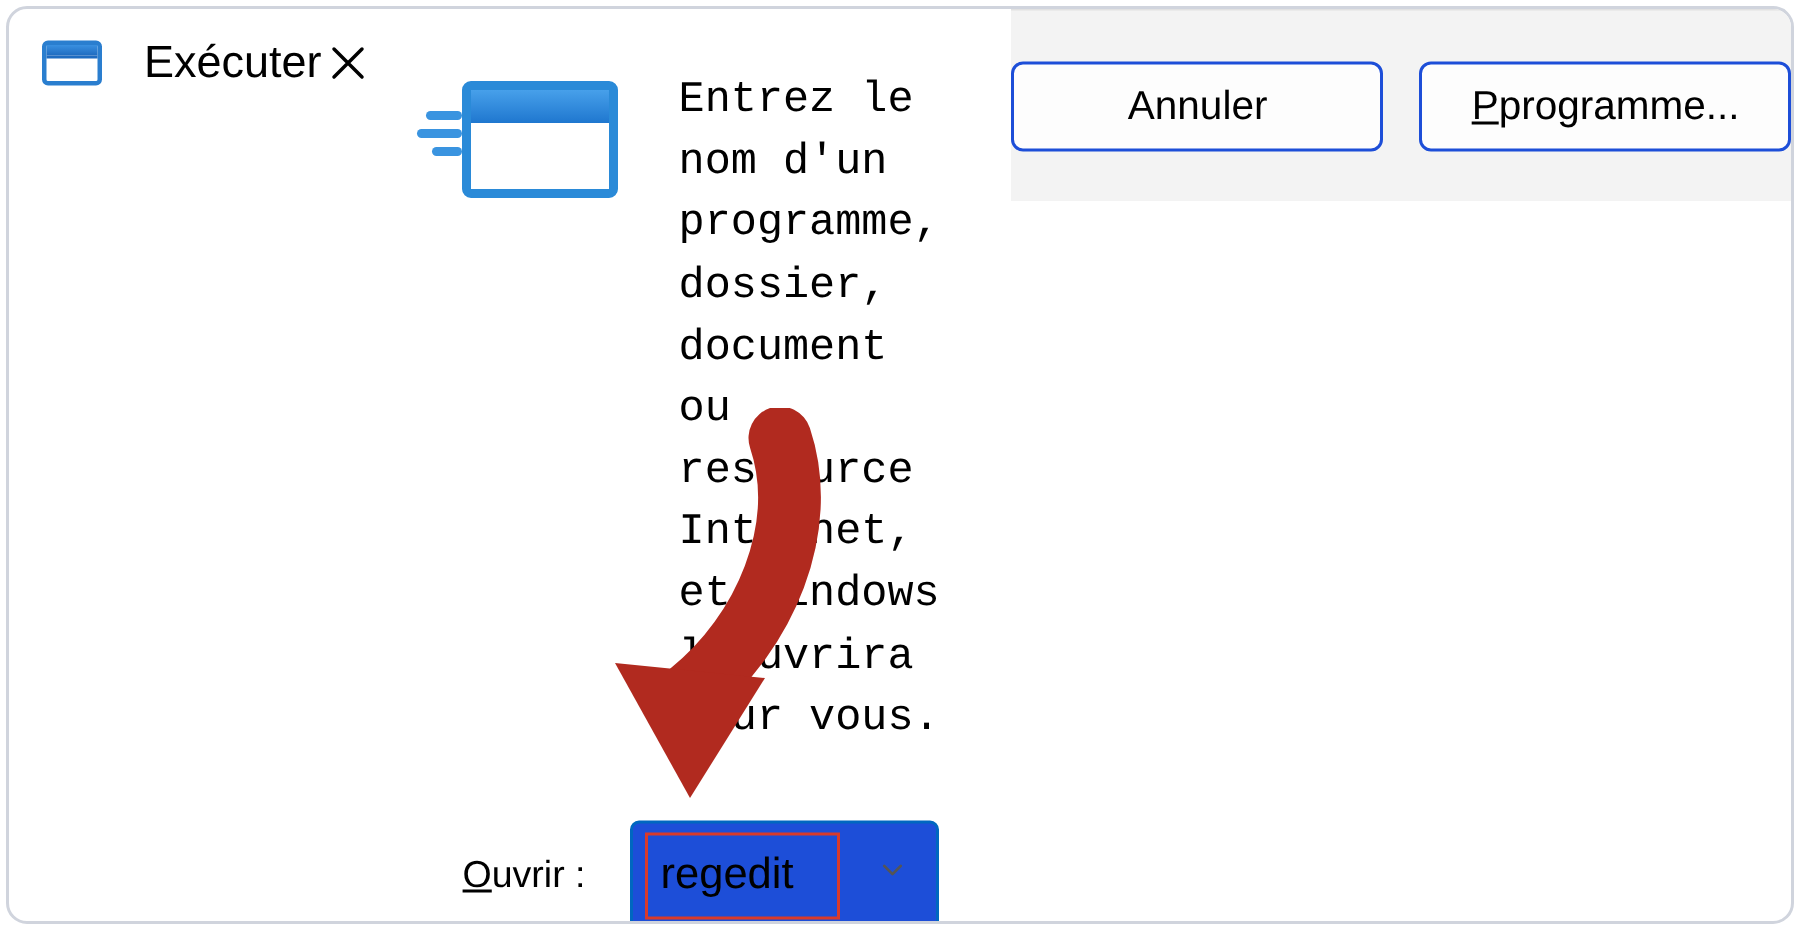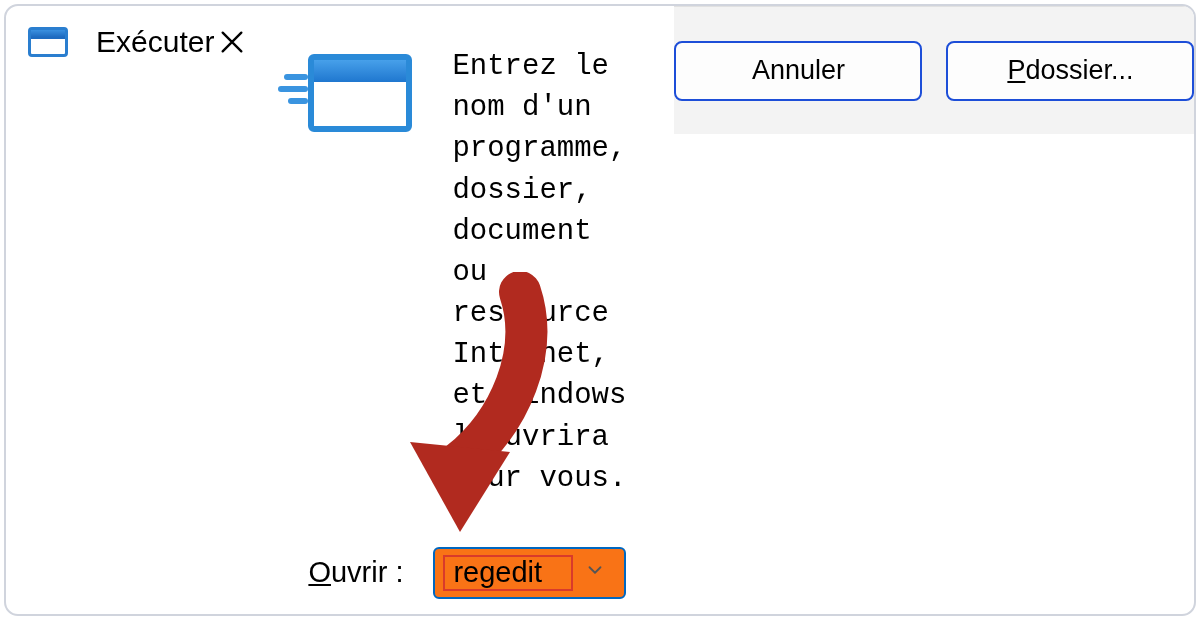--- a/index.html
+++ b/index.html
@@ -99,31 +99,31 @@
     font-size: 29px;
     line-height: 1.42;
     color: #000;
   }
   .open-row {
     display: flex;
     align-items: center;
     gap: 30px;
   }
   .open-label {
-    font-size: 29px;
+    font-size: 25px;
     color: #000;
     flex: 0 0 auto;
   }
   .open-label .ul { text-decoration: underline; }
   .combo {
     flex: 1 1 auto;
-    height: 52px;
+    height: 74px;
     border: 2px solid #0067c0;
     border-radius: 6px;
-    background: #f97316;
+    background: #1d4ed8;
     display: flex;
     align-items: center;
     padding: 0 18px 0 8px;
     position: relative;
   }
   .combo .hl {
     position:absolute;
     left:8px; top:6px; bottom:6px;
     width: 130px;
     border: 2px solid #d93a2b;
@@ -225,21 +225,21 @@
             </svg>
         </div>
       </div>
     </div>
   </div>
 
   <div class="button-bar">
     <button class="btn">Annuler</button>
     <button class="btn">
         <span class="ul">P</span>
-        <span>dossier...</span>
+        <span>programme...</span>
       </button>
   </div>
 
 </div>
 
 <svg class="arrow-overlay" viewBox="0 0 240 260">
   <path d="M 200 20
            C 220 80, 190 150, 140 190" stroke="#b12a1f" stroke-width="42" fill="none" stroke-linecap="round"></path>
   <polygon points="140,260 90,170 190,180" fill="#b12a1f"></polygon>
 </svg>

